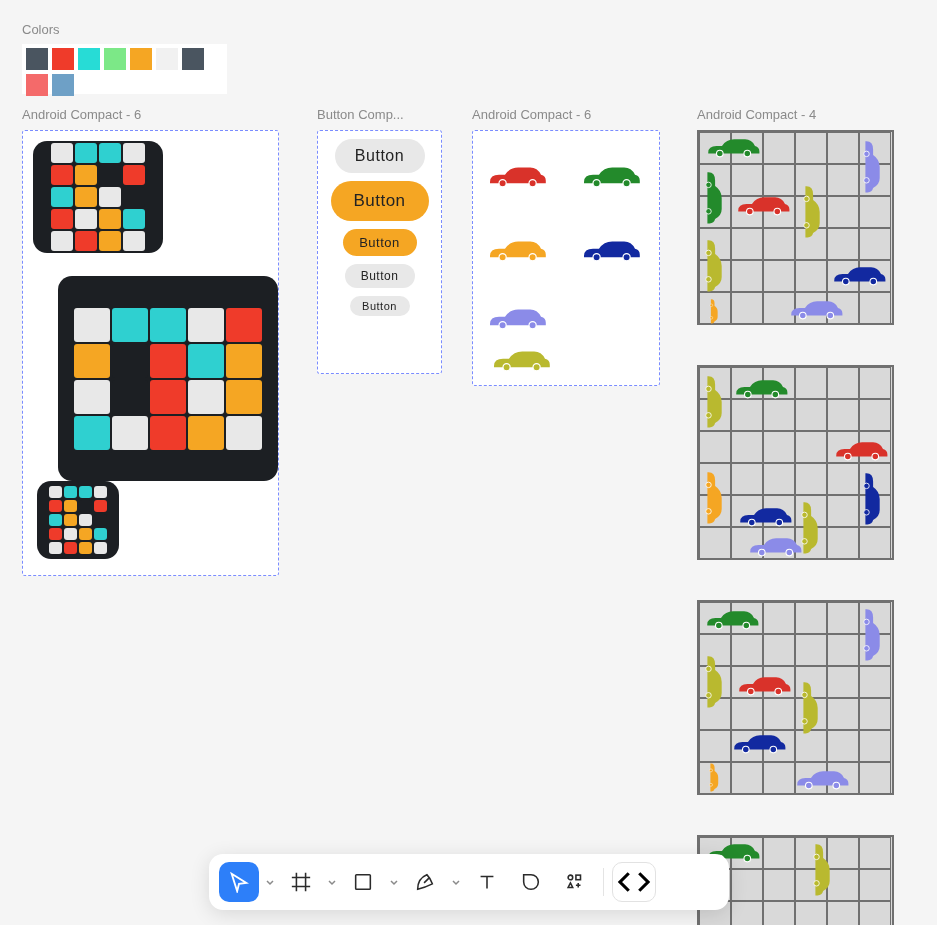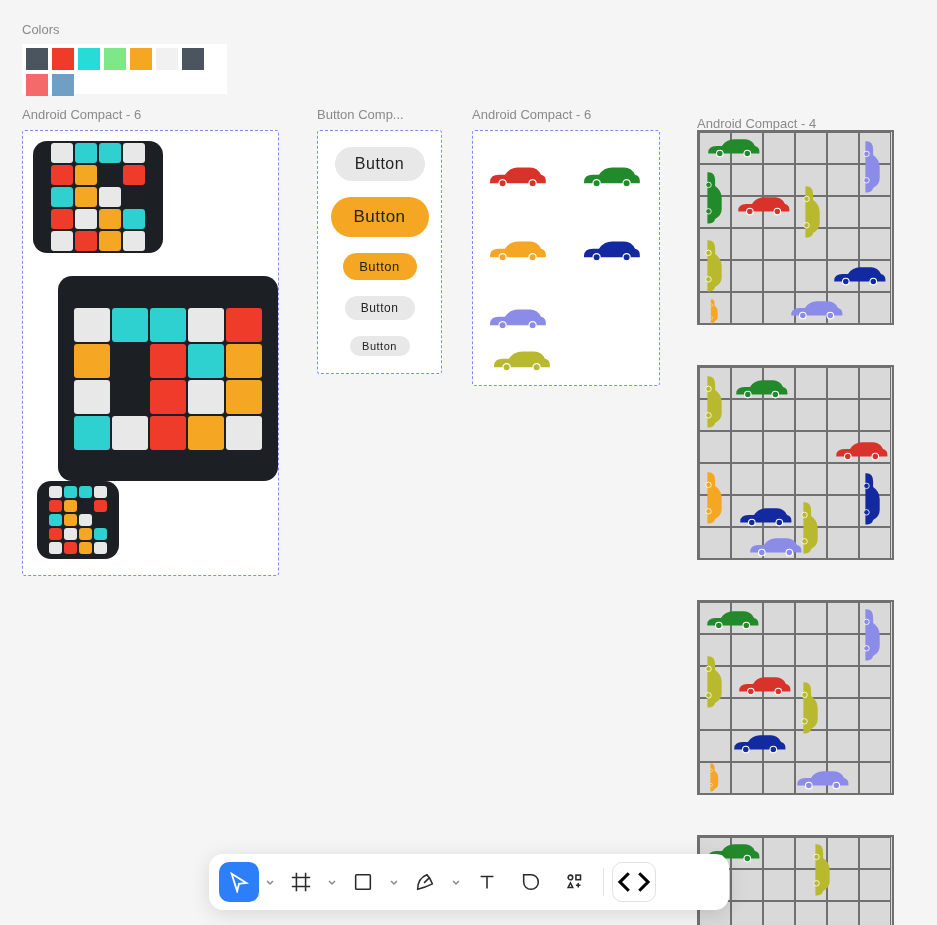--- a/index.html
+++ b/index.html
@@ -8,40 +8,40 @@
 
 .label { font-size:13px; color:#8a8a8a; position:absolute; }
 .colors-label { left:22px; top:22px; }
 .palette { position:absolute; left:22px; top:44px; width:205px; height:50px; background:#fff; padding:4px; display:flex; flex-wrap:wrap; gap:4px; align-content:flex-start; }
 .swatch { width:22px; height:22px; }
 
 .frame-label { font-size:13px; color:#8a8a8a; position:absolute; }
 .fl-1 { left:22px; top:107px; }
 .fl-2 { left:317px; top:107px; }
 .fl-3 { left:472px; top:107px; }
-.fl-4 { left:697px; top:116px; }
+.fl-4 { left:697px; top:107px; }
 
 .frame { position:absolute; background:#fff; border:1px dashed #7a8cff; border-radius:3px; }
 .frame-1 { left:22px; top:130px; width:257px; height:446px; }
 .frame-2 { left:317px; top:130px; width:125px; height:244px; }
 .frame-3 { left:472px; top:130px; width:188px; height:256px; }
 .frame-4 { left:697px; top:130px; width:210px; border:none; background:transparent; }
 
 
 .device { position:absolute; background:#1c1f23; border-radius:14px; display:flex; flex-wrap:wrap; align-content:center; justify-content:center; gap:2px; padding:10px; }
 .dev-sm { left:10px; top:10px; width:130px; height:112px; transform:none; }
 .dev-lg { left:35px; top:145px; width:220px; height:205px; transform:rotate(0deg); }
 .dev-xs { left:14px; top:350px; width:82px; height:78px; }
 .cell { border-radius:3px; }
 .dev-sm .cell { width:22px; height:20px; }
 .dev-lg .cell { width:36px; height:34px; }
 .dev-xs .cell { width:13px; height:12px; }
 
 
-.btn { font-family: Impact, "Arial Black", sans-serif; letter-spacing:0.5px; display:block; text-align:center; border-radius:20px; margin:16px auto; }
+.btn { font-family: Impact, "Arial Black", sans-serif; letter-spacing:0.5px; display:block; text-align:center; border-radius:20px; margin:8px auto; }
 .btn-0 { background:#e8e8e8; color:#232323; width:90px; padding:8px 0; font-size:16px; }
 .btn-1 { background:#f5a623; color:#232323; width:98px; padding:10px 0; font-size:17px; }
 .btn-2 { background:#f5a623; color:#232323; width:74px; padding:6px 0; font-size:13px; }
 .btn-3 { background:#e8e8e8; color:#232323; width:70px; padding:5px 0; font-size:12px; }
 .btn-4 { background:#e8e8e8; color:#232323; width:60px; padding:4px 0; font-size:11px; }
 
 
 .car { position:absolute; width:60px; height:26px; }
 .car svg { width:100%; height:100%; display:block; }
 

